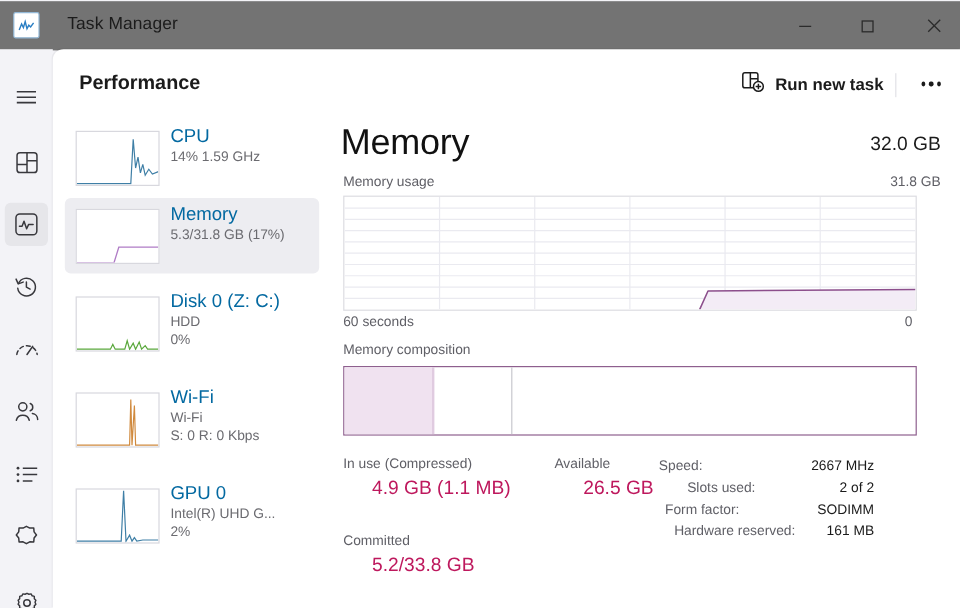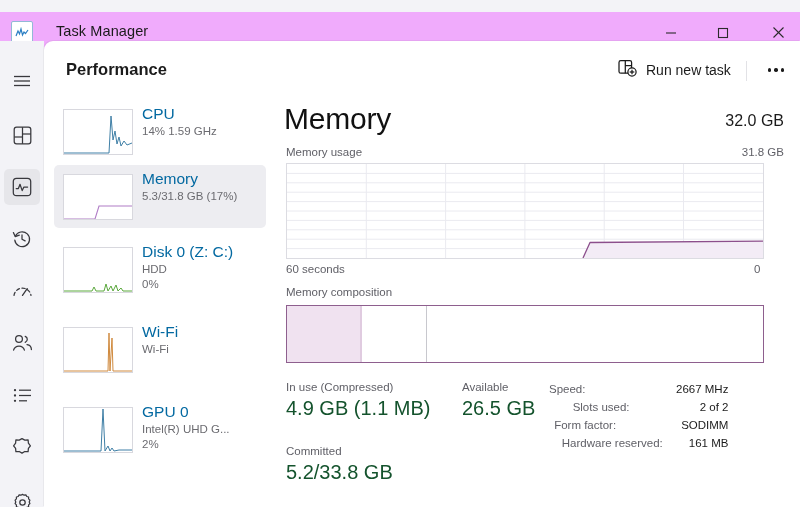--- a/index.html
+++ b/index.html
@@ -6,21 +6,21 @@
   body{
     width:800px;height:507px;overflow:hidden;
     background:#f3f3f7;
     font-family:"Liberation Sans","DejaVu Sans",sans-serif;
     -webkit-font-smoothing:antialiased;
     color:#1b1b1b;
   }
   .app{position:relative;width:800px;height:507px;}
 
   
-  .titlebar{position:absolute;left:0;top:12px;width:800px;height:41px;background:#f0abfc;}
+  .titlebar{position:absolute;left:0;top:1px;width:800px;height:41px;background:#737373;}
   .tb-icon{
     position:absolute;left:11px;top:9px;width:22px;height:22px;
     border:1px solid #93b8d6;border-radius:2px;background:#ffffff;
     box-sizing:border-box;display:flex;align-items:center;justify-content:center;
   }
   .tb-title{position:absolute;left:56px;top:11px;font-size:14.5px;color:#1b1b1b;letter-spacing:.1px;}
   .wbtn{
     position:absolute;top:0;width:46px;height:41px;
     display:flex;align-items:center;justify-content:center;cursor:default;
   }
@@ -41,21 +41,21 @@
   
   .panel{
     position:absolute;left:44px;top:41px;width:756px;height:466px;
     background:#ffffff;border-top-left-radius:9px;
     box-shadow:-1px -1px 0 rgba(0,0,0,.045);
   }
   .panel-head{position:absolute;left:0;top:0;width:756px;height:59px;}
   .panel-title{position:absolute;left:22px;top:19px;font-size:16.5px;font-weight:600;color:#1b1b1b;}
   .runtask{
     position:absolute;left:566px;top:13px;height:32px;padding:0 10px 0 8px;
-    display:flex;align-items:center;gap:9px;border-radius:5px;cursor:default;
+    display:flex;align-items:center;gap:9px;border-radius:5px;cursor:default;font-weight:bold;
   }
   .runtask-label{font-size:14px;color:#1b1b1b;}
   .head-sep{position:absolute;left:702px;top:20px;width:1px;height:20px;background:#e2e2e6;}
   .more-btn{
     position:absolute;left:715px;top:13px;width:34px;height:32px;border-radius:5px;
     display:flex;align-items:center;justify-content:center;gap:3px;cursor:default;
   }
   .dot{width:3.4px;height:3.4px;border-radius:50%;background:#1b1b1b;}
 
   
@@ -95,21 +95,21 @@
     border:1px solid #8e5f8e;box-sizing:border-box;background:#fff;overflow:hidden;
   }
   .mc-fill{position:absolute;left:0;top:0;height:100%;background:#f0e2f0;}
   .mc-edge{position:absolute;top:0;height:100%;width:2px;background:#e0cbe0;}
   .mc-div{position:absolute;top:0;height:100%;width:1px;background:#c8c8ce;}
 
   
   .stats{position:absolute;left:0;top:280px;width:500px;height:125px;}
   .sblk{position:absolute;}
   .sl{font-size:11.5px;color:#5f5f66;line-height:15px;white-space:nowrap;}
-  .sv{font-size:20px;color:#14532d;line-height:26px;white-space:nowrap;font-weight:400;}
+  .sv{font-size:16px;color:#be185d;line-height:26px;white-space:nowrap;font-weight:400;margin-left:24px;}
   .rtable{position:absolute;left:265px;top:0;}
   .rrow{display:flex;line-height:18px;justify-content:flex-end;}
   .rk{width:127px;font-size:11.5px;color:#5f5f66;white-space:nowrap;}
   .rv{font-size:11.5px;color:#1b1b1b;white-space:nowrap;}
 </style>
 </head>
 <body>
 
 <div class="app">
 
@@ -303,20 +303,21 @@
 
       <div class="pitem" style="top:218px;height:72px">
         <div class="pthumb">
           <svg width="68" height="44" viewBox="0 0 68 44">
             <polyline points="0,43 44,43 45,5 46,43 48,10 49,43 68,43" fill="none" stroke="#d08a3e" stroke-width="1"></polyline>
           </svg>
         </div>
         <div class="ptext">
           <div class="pname">Wi-Fi</div>
           <div class="psub">Wi-Fi</div>
+          <div class="psub">S: 0 R: 0 Kbps</div>
         </div>
       </div>
 
       <div class="pitem" style="top:298px;height:72px">
         <div class="pthumb">
           <svg width="68" height="44" viewBox="0 0 68 44">
             <polyline points="0,43 37,43 39,1 41,43 44,38 46,43 48,40 50,43 55,42 68,42" fill="none" stroke="#3f7fa6" stroke-width="1"></polyline>
           </svg>
         </div>
         <div class="ptext">

